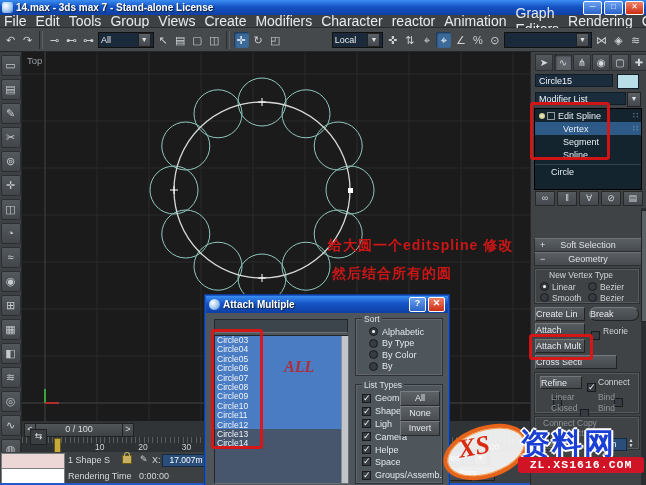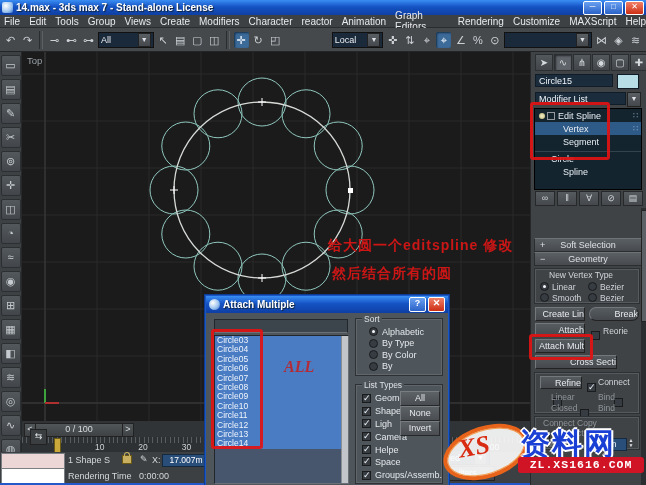--- a/index.html
+++ b/index.html
@@ -9,21 +9,21 @@
   .abs{position:absolute;}
   
   #titlebar{left:0;top:0;width:646px;height:15px;background:linear-gradient(180deg,#3a8ef4,#1553c4 45%,#0e3fa4);display:flex;align-items:center;padding:0 2px;box-sizing:border-box;}
   #app-icon{width:11px;height:11px;border-radius:2px;background:radial-gradient(circle at 35% 35%,#fff,#9cc4ee 60%,#2a62c8);margin-right:3px;}
   #title-text{color:#fff;font-size:10px;font-weight:bold;text-shadow:1px 1px 1px #123;white-space:nowrap;}
   .winbtn{width:17px;height:12px;margin-left:2px;border:1px solid #fff;border-radius:2px;color:#fff;font-size:8px;line-height:10px;text-align:center;background:linear-gradient(#6aa0f0,#2a62c8);}
   .winbtn.close{background:linear-gradient(#f08068,#cc2e14);}
   #titlebar .spacer{flex:1;}
   
   #menubar{left:0;top:15px;width:646px;height:13px;background:#3d4144;border-bottom:1px solid #2a2d2f;display:flex;align-items:center;gap:9px;padding-left:4px;box-sizing:border-box;}
-  .menu-item{font-size:10px;color:#e8eaec;}
+  .menu-item{font-size:14px;color:#e8eaec;}
   
   #main-toolbar{left:0;top:28px;width:646px;height:24px;background:#45494c;border-bottom:1px solid #232527;display:flex;align-items:center;gap:2px;padding:0 3px;box-sizing:border-box;}
   .tb-icon{display:inline-block;min-width:15px;height:16px;line-height:16px;text-align:center;font-size:11px;color:#ccd1d6;border-radius:2px;}
   .tb-icon.active{background:#3c6a99;box-shadow:inset 1px 1px 2px #16304a;color:#eef4fa;}
   .tb-sep{width:2px;height:18px;border-left:1px solid #2a2d30;border-right:1px solid #5c6166;margin:0 2px;}
   .tb-dd{height:14px;background:#1b2a3a;border:1px solid #111;color:#e8ecf0;font-size:9px;line-height:14px;padding:0 2px;display:inline-flex;align-items:center;}
   .tb-dd .arr{margin-left:auto;width:11px;height:12px;background:linear-gradient(#5a5f64,#44484c);border:1px solid #222;color:#dfe3e7;font-size:7px;line-height:11px;text-align:center;}
   .g-icons{display:flex;align-items:center;gap:2px;}
   
   #left-toolbar{left:0;top:52px;width:22px;height:433px;background:#3d4144;border-right:1px solid #26282a;display:flex;flex-direction:column;align-items:center;padding-top:3px;box-sizing:border-box;gap:3px;}
@@ -49,21 +49,21 @@
   #lock-icon{left:122px;top:3px;width:8px;height:7px;background:#c8b060;border:1px solid #6b5a14;}
   #lock-icon:before{content:"";position:absolute;left:1px;top:-4px;width:4px;height:4px;border:1px solid #c8b060;border-bottom:none;border-radius:3px 3px 0 0;}
   #bottom-border{left:0;top:483px;width:646px;height:2px;background:#2258c8;}
   #sel-dd{left:447px;top:450px;width:37px;height:13px;}
   #filters-btn{left:447px;top:466px;width:46px;height:13px;background:linear-gradient(#53585c,#42464a);border:1px solid #222;color:#d8dcdf;font-size:8.5px;line-height:12px;text-align:center;overflow:hidden;}
   
   #cmd-panel{left:530px;top:52px;width:116px;height:433px;background:#3f4346;border-left:1px solid #26282a;}
   .cp-tab{display:inline-block;width:16px;height:15px;line-height:15px;text-align:center;color:#d5dade;font-size:10px;border:1px solid #2c2f31;background:linear-gradient(#53585c,#42464a);}
   .cp-tab.active{background:#5f646a;box-shadow:inset 1px 1px 2px #26292c;}
   .fld{background:#1b2c3d;border:1px solid #101d29;color:#f0f4f8;font-size:9px;line-height:12px;padding-left:3px;box-sizing:border-box;}
-  .panel-btn{background:linear-gradient(#565b5f,#45494d);border:1px solid #222;border-top-color:#73787d;border-left-color:#73787d;color:#e6eaee;font-size:9px;text-align:right;overflow:hidden;white-space:nowrap;box-sizing:border-box;}
+  .panel-btn{background:linear-gradient(#565b5f,#45494d);border:1px solid #222;border-top-color:#73787d;border-left-color:#73787d;color:#e6eaee;font-size:9px;text-align:left;overflow:hidden;white-space:nowrap;box-sizing:border-box;}
   .rollout{background:linear-gradient(#5a5f64,#474b4f);border:1px solid #2b2d2f;border-top-color:#6d7277;color:#dde1e5;font-size:9px;line-height:12px;text-align:center;}
   .rollout .sign{position:absolute;left:5px;}
   .groupbox{border:1px solid #2e3133;box-shadow:inset 0 0 0 1px #555a5f;box-sizing:border-box;}
   .gb-title{position:absolute;font-size:8.5px;color:#dde1e5;background:#3f4346;padding:0 2px;}
   .cb{display:inline-block;width:9px;height:9px;background:#363c41;border:1px solid #191b1d;box-sizing:border-box;position:relative;}
   .cb.checked:after{content:"✓";position:absolute;left:0px;top:-2px;color:#eef3f8;font-size:9px;}
   .radio{display:inline-block;width:9px;height:9px;border-radius:50%;background:#363c41;border:1px solid #191b1d;box-sizing:border-box;}
   .radio.selected{background:#363c41;}
   .radio.selected:after{content:"";display:block;width:3px;height:3px;margin:2px;border-radius:50%;background:#f4f7fa;}
   .lbl{font-size:8.5px;color:#d2d6da;white-space:nowrap;}
@@ -85,21 +85,21 @@
   #cp-thumb{left:110px;top:158px;width:5px;height:110px;background:#5c6166;border:1px solid #222;}
   
   #dialog{left:205px;top:295px;width:242px;height:190px;background:#4e565c;border:1px solid #1a56c4;box-shadow:0 0 0 1px #0c3c94;z-index:5;}
   #dlg-title{position:absolute;left:0;top:0;width:100%;height:17px;background:linear-gradient(180deg,#3a8ef4,#1553c4 45%,#0e3fa4);display:flex;align-items:center;padding:0 3px;box-sizing:border-box;}
   #dlg-icon{width:11px;height:11px;border-radius:50%;background:radial-gradient(circle at 35% 35%,#fff,#9cc4ee 55%,#2a62c8);margin-right:3px;}
   #dlg-title-text{color:#fff;font-size:10px;font-weight:bold;text-shadow:1px 1px 1px #123;}
   .dlg-winbtn{width:15px;height:13px;margin-left:2px;border:1px solid #fff;border-radius:2px;color:#fff;font-size:9px;font-weight:bold;line-height:11px;text-align:center;background:linear-gradient(#6aa0f0,#2a62c8);}
   .dlg-winbtn.close{background:linear-gradient(#f08068,#cc2e14);}
   #dlg-input{position:absolute;left:8px;top:23px;width:132px;height:12px;background:#3d454c;border:1px solid #23262a;border-bottom-color:#6b7076;}
   #dlg-list{position:absolute;left:8px;top:39px;width:133px;height:147px;background:#47566c;border:1px solid #23262a;border-bottom-color:#6b7076;border-right-color:#6b7076;}
-  #dlg-sel-block{position:absolute;left:0;top:0;width:127px;height:113px;background:#4a7cc4;}
+  #dlg-sel-block{position:absolute;left:0;top:0;width:127px;height:93px;background:#4a7cc4;}
   .dlg-item{height:9.4px;line-height:9.4px;font-size:8.5px;color:#f0f5fa;padding-left:2px;white-space:nowrap;}
   #dlg-list-scroll{position:absolute;right:0;top:0;width:6px;height:100%;background:#c2c6ca;border-left:1px solid #8a8f93;}
   #dlg-all-overlay{position:absolute;left:78px;top:62px;font-family:"Liberation Serif",serif;font-style:italic;font-weight:bold;font-size:16px;color:rgba(195,30,30,0.85);z-index:3;}
   .dlg-btn{position:absolute;width:38px;height:13px;background:linear-gradient(#5d6266,#4a4e52);border:1px solid #26282a;border-top-color:#787d82;border-left-color:#787d82;color:#e6eaee;font-size:9px;line-height:12px;text-align:center;}
   
   .red-rect{border:3px solid rgba(225,18,18,0.92);border-radius:3px;z-index:6;pointer-events:none;}
   
   #watermark{left:428px;top:418px;width:218px;height:64px;z-index:9;pointer-events:none;}
   #wm-ellipse{position:absolute;left:14px;top:8px;width:80px;height:44px;border:4px solid #e8641a;border-radius:50%;background:rgba(255,255,255,0.9);transform:rotate(-18deg);box-shadow:inset 0 0 0 1px #f4a050;}
   #wm-xs{position:absolute;left:30px;top:14px;font-family:"Liberation Serif",serif;font-style:italic;font-weight:bold;font-size:26px;color:#d92b12;transform:rotate(-10deg);}
@@ -323,29 +323,29 @@
           <span>Vertex</span>
           <span class="stk-dots">∷</span>
         </div>
 
         <div class="stk-row sub">
 
           <span>Segment</span>
 
         </div>
 
+        <div class="stk-row sub">
+
+          <span>Spline</span>
+
+        </div>
+
         <div class="stk-row base">
 
           <span>Circle</span>
-
-        </div>
-
-        <div class="stk-row sub">
-
-          <span>Spline</span>
 
         </div>
       </div>
 
     <span class="abs" style="left:4px;top:139px;display:flex;gap:2px;">
 
     <span class="stack-tool">∞</span>
         <span class="stack-tool">‖</span>
         <span class="stack-tool">∀</span>
         <span class="stack-tool">⊘</span>

